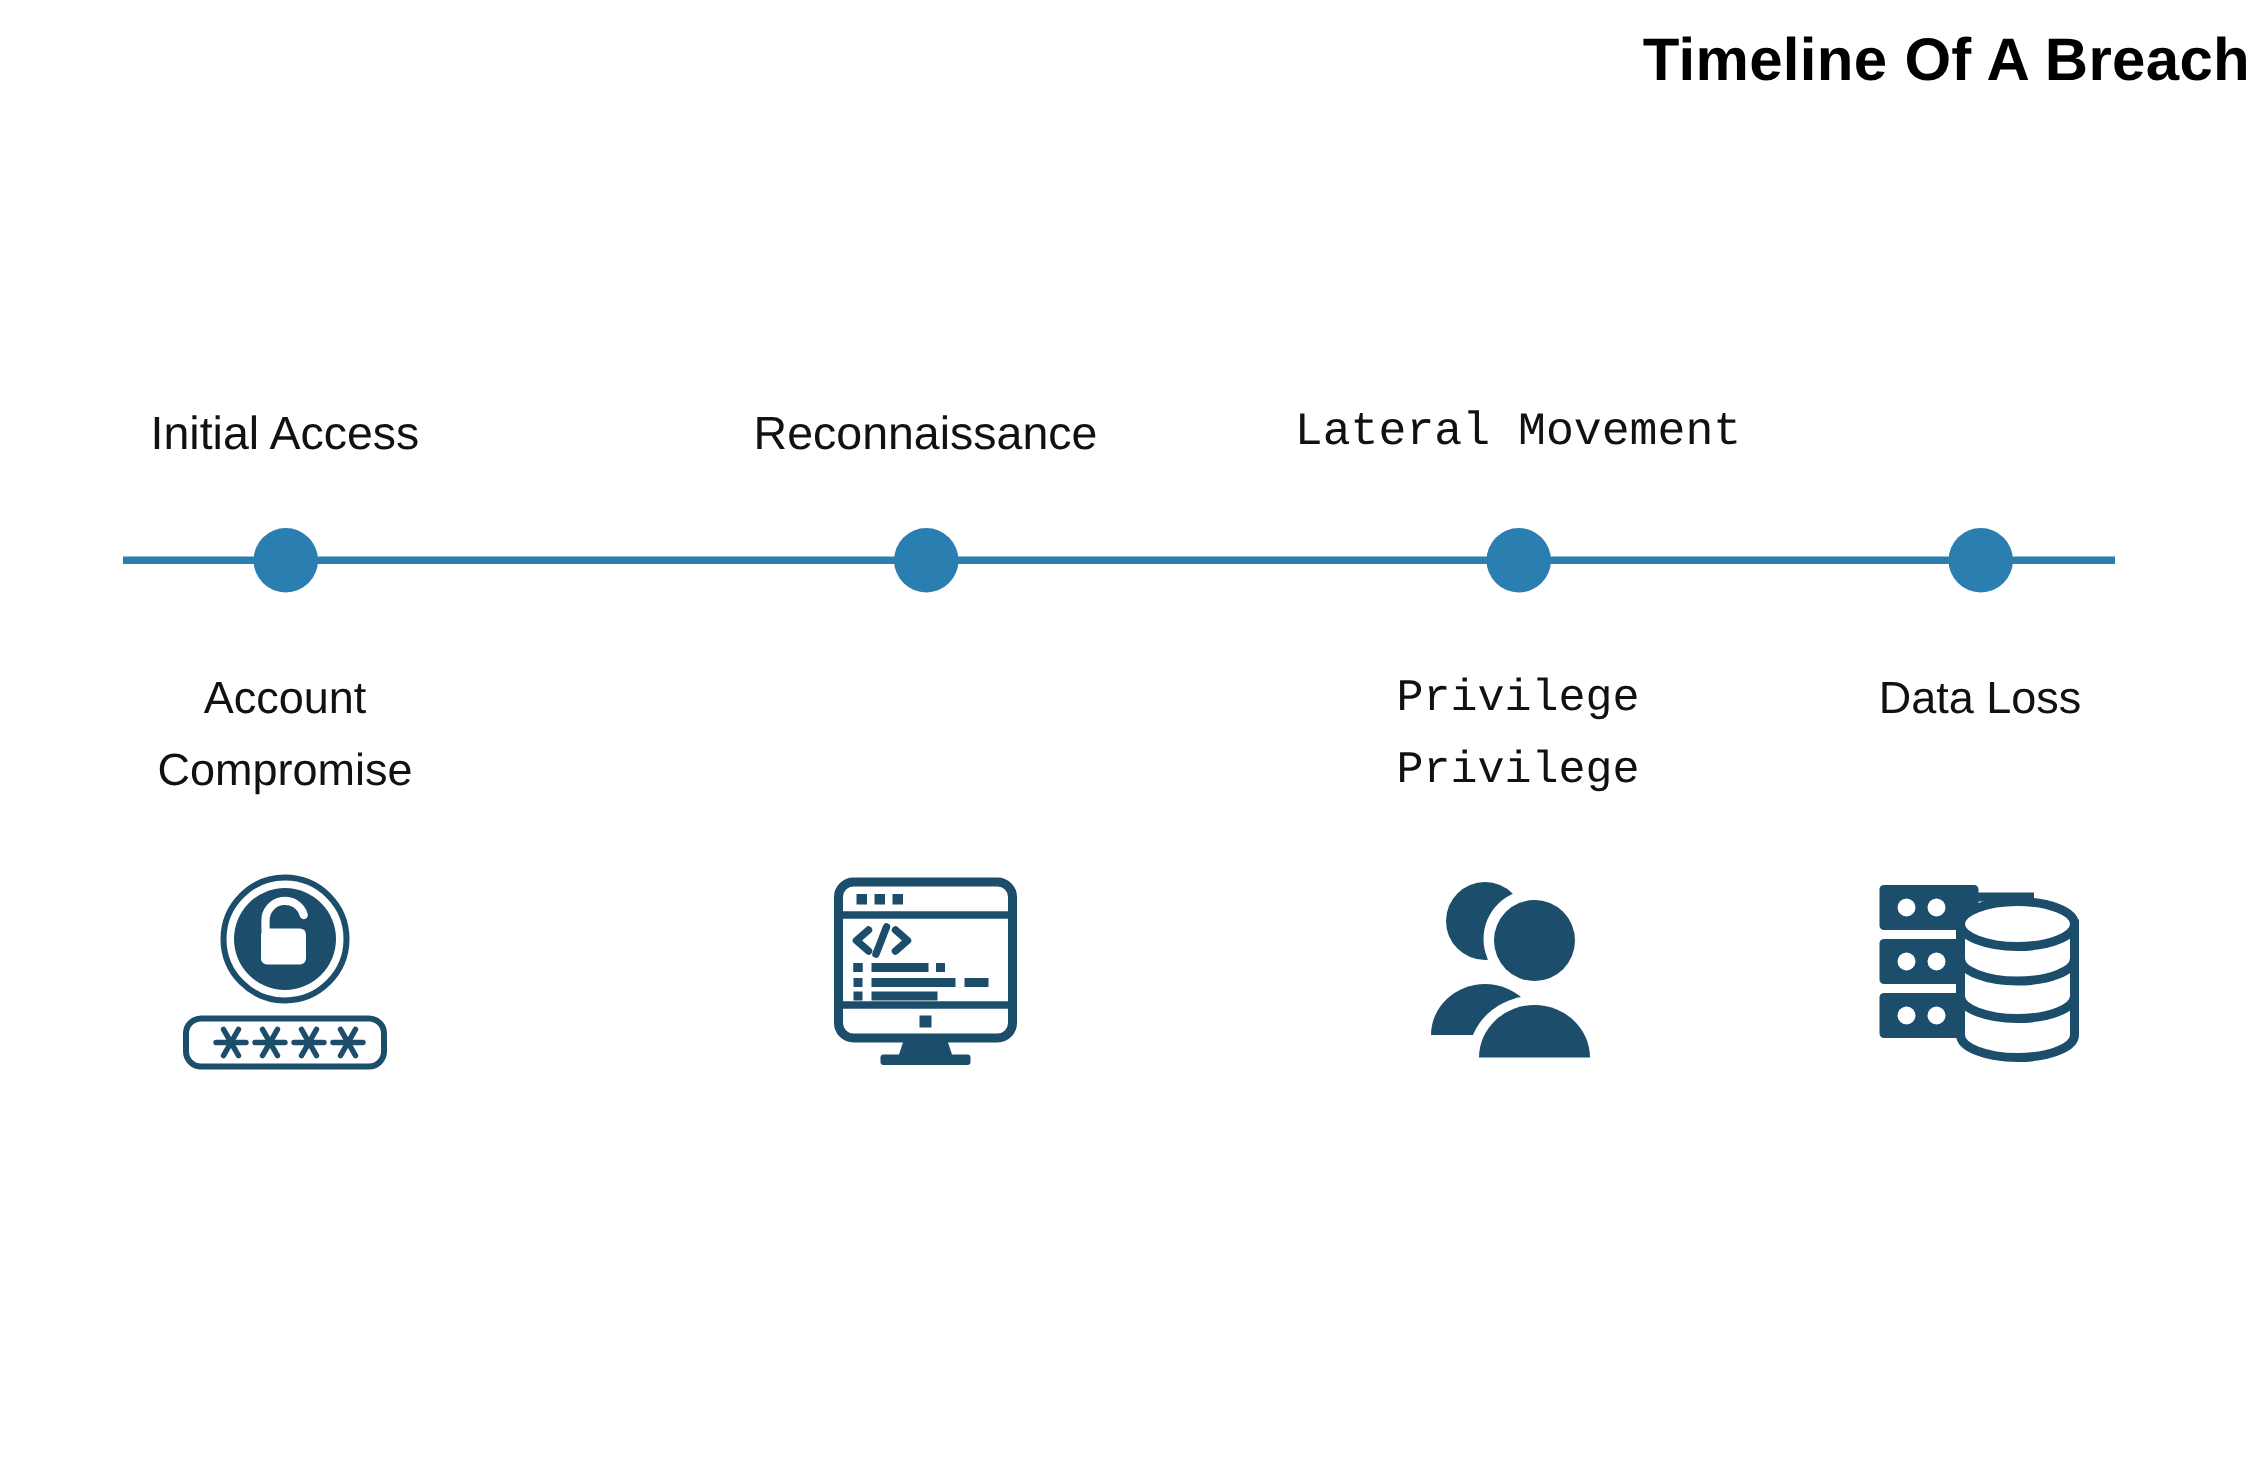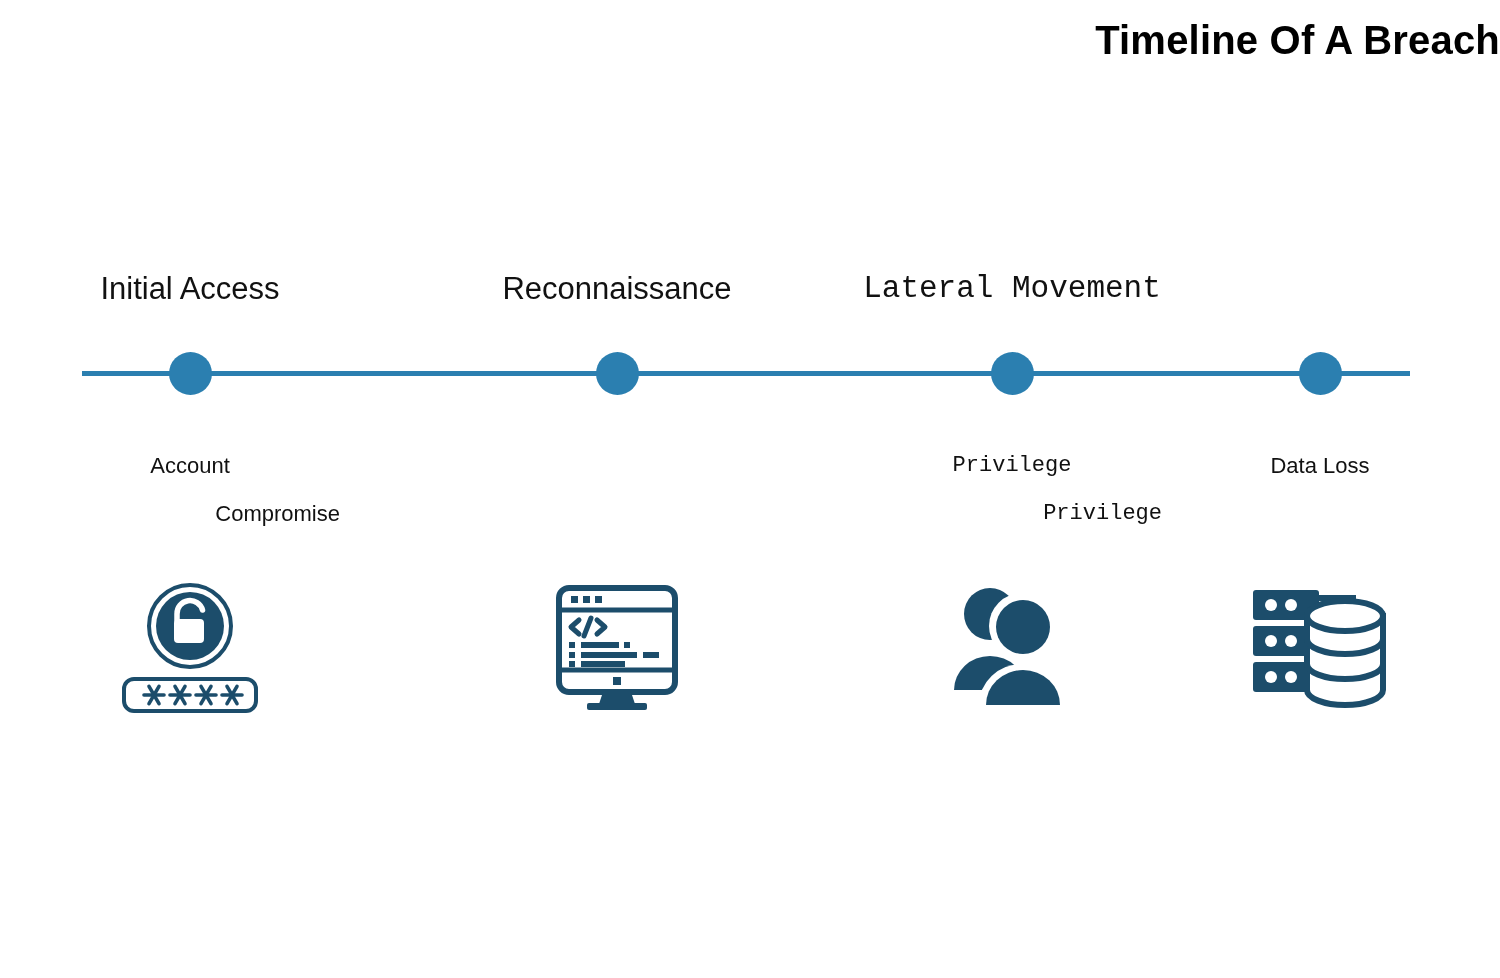--- a/index.html
+++ b/index.html
@@ -65,26 +65,26 @@
     color: #111111;
     line-height: 40px;
     white-space: nowrap;
   }
   .stage-sublabel {
     position: absolute;
     top: 438px;
     left: 0;
     width: 100%;
     text-align: center;
-    font-size: 22px;
+    font-size: 30px;
     font-weight: 400;
     color: #111111;
     line-height: 48px;
   }
-  .stage-sublabel .l2 { display: block; text-align: right; }
+  .stage-sublabel .l2 { display: block; }
   .stage-icon {
     position: absolute;
     top: 578px;
     left: 0;
     width: 100%;
     height: 140px;
     display: flex;
     align-items: flex-start;
     justify-content: center;
   }

